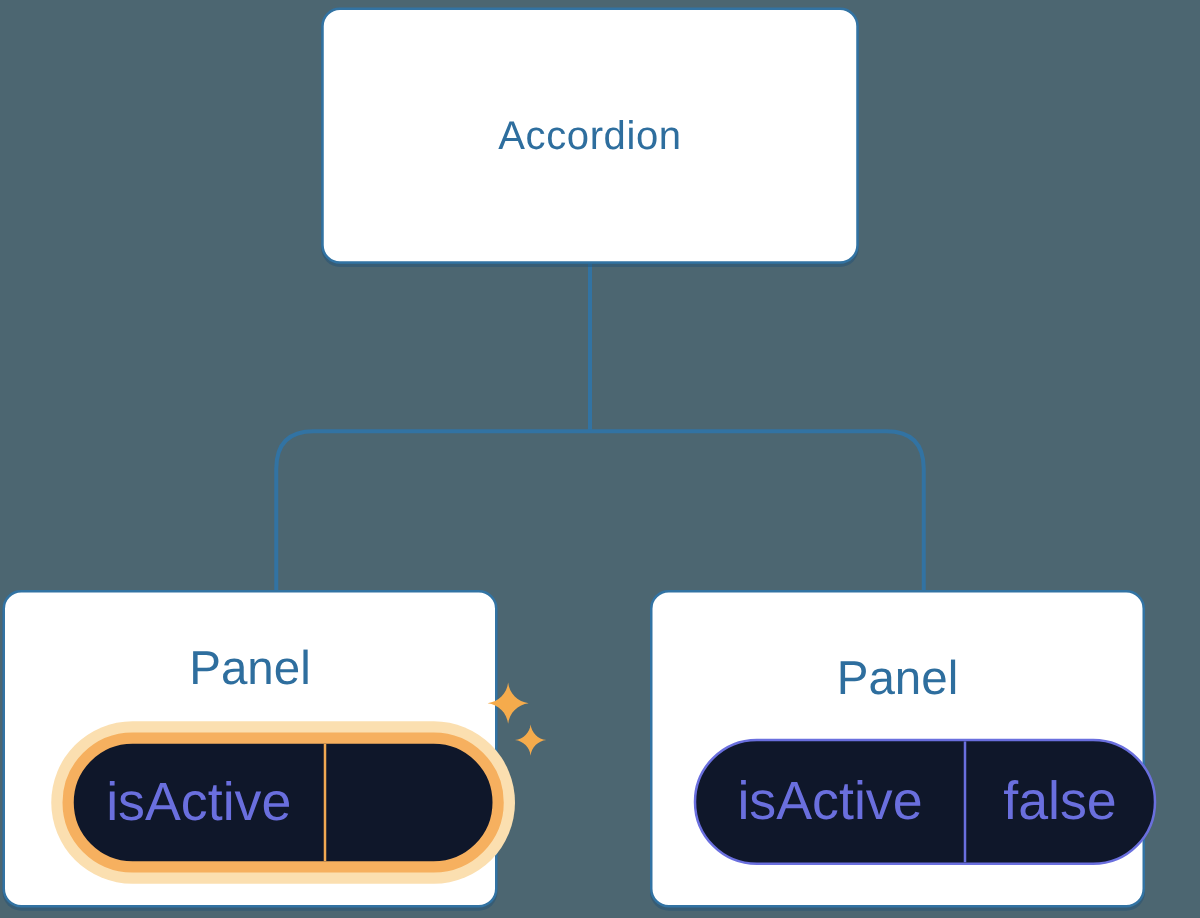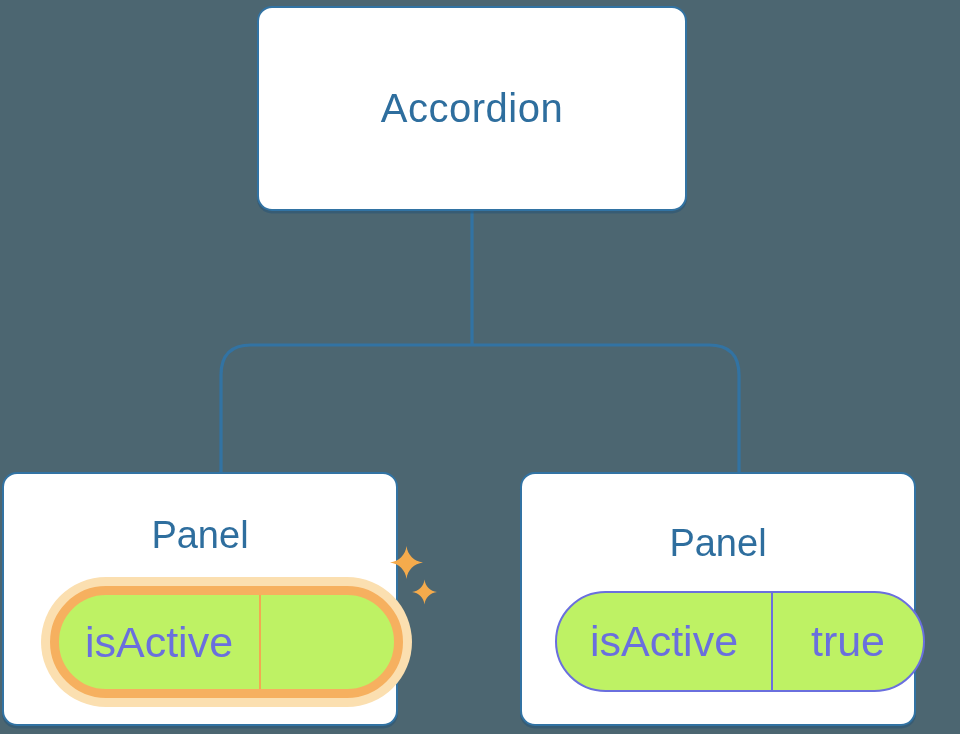--- a/index.html
+++ b/index.html
@@ -11,32 +11,32 @@
   .connectors{position:absolute;left:0;top:0;}
   .connectors path{fill:none;stroke:var(--connector,#3273A3);stroke-width:3.2px;}
   .node{
     position:absolute;background:#fff;box-sizing:border-box;
     border:2.5px solid var(--node_border,#3273A3);
     border-radius:15px;
     box-shadow:0 2.5px 0 rgba(32,80,120,0.45);
   }
   .node-root{left:257px;top:6px;width:430px;height:205px;
     display:flex;align-items:center;justify-content:center;}
-  .root-label{font-size:40px;font-weight:500;color:var(--node_text,#2E6E9E);letter-spacing:.5px;}
+  .root-label{font-size:32px;font-weight:500;color:var(--node_text,#2E6E9E);letter-spacing:.5px;}
   .node-panel{top:472px;width:396px;height:254px;}
   .panel-left{left:2px;}
   .panel-right{left:520px;}
   .panel-title{
     position:absolute;left:0;right:0;text-align:center;
     font-size:38px;font-weight:500;line-height:38px;color:var(--node_text,#2E6E9E);
   }
   .panel-left .panel-title{top:42px;}
   .panel-right .panel-title{top:50px;}
   .pill{
-    position:absolute;display:flex;align-items:stretch;background:#bef264;
+    position:absolute;display:flex;align-items:stretch;background:#0f172a;
     box-sizing:border-box;border-radius:999px;overflow:hidden;
   }
   .pill-highlighted{
     left:46px;top:112px;width:353px;height:112px;
     border:9px solid var(--highlight_orange,#F6B05F);
     box-shadow:0 0 0 9px var(--highlight_halo,#FBDFB0);
   }
   .pill-plain{
     left:33px;top:117px;width:370px;height:101px;
     border:2px solid var(--state_purple,#6A6FDE);
@@ -83,17 +83,17 @@
     <svg class="sparkle sparkle-small" viewBox="0 0 30 30" aria-hidden="true">
       <path d="M15 0 C15.9 8 22 14.1 30 15 C22 15.9 15.9 22 15 30 C14.1 22 8 15.9 0 15 C8 14.1 14.1 8 15 0 Z"></path>
     </svg>
   </div>
 
   <div class="node node-panel panel-right">
     <div class="panel-title">Panel</div>
     <div class="pill pill-plain">
       <div class="cell cell-key">isActive</div>
       <div class="divider"></div>
-      <div class="cell cell-value">true</div>
+      <div class="cell cell-value">false</div>
     </div>
   </div>
 
 </div>
 
 </body></html>

